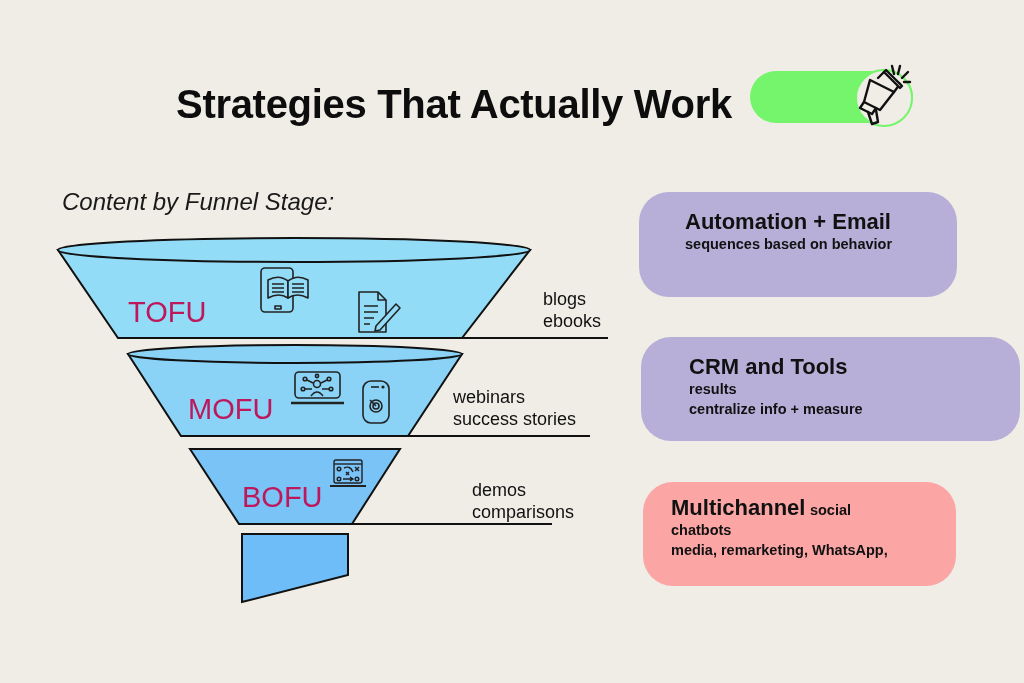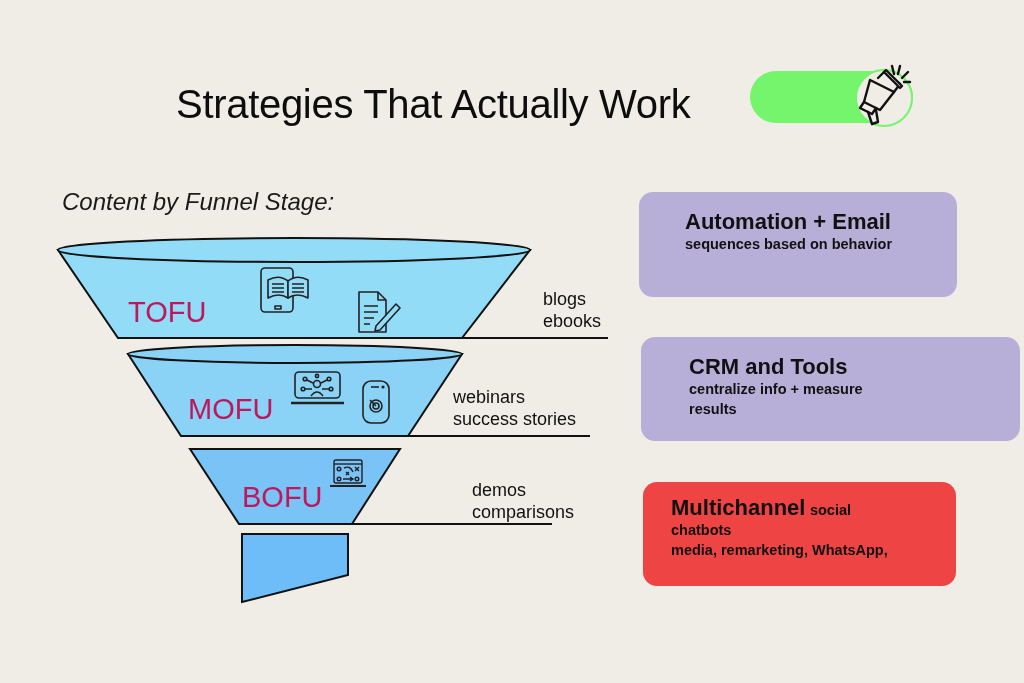--- a/index.html
+++ b/index.html
@@ -1,26 +1,26 @@
 <!DOCTYPE html>
 <html><head>
 <meta charset="utf-8">
 <style>
   html, body { margin:0; padding:0; }
   body { width:1024px; height:683px; background:#f0ede6; position:relative; overflow:hidden;
          font-family:"Liberation Sans", sans-serif; color:#111; }
-  .title { position:absolute; left:176px; top:82px; font-size:40px; font-weight:400; letter-spacing:-0.3px; color:#0d0d0d; white-space:nowrap; }
+  .title { position:absolute; left:176px; top:82px; font-size:40px; font-weight:700; letter-spacing:-0.3px; color:#0d0d0d; white-space:nowrap; }
   .pill { position:absolute; left:750px; top:71px; width:163px; height:52px; border-radius:26px; background:#74f56c; }
   .pill-knob { position:absolute; left:855px; top:69px; width:58px; height:58px; border-radius:50%; background:#f0ede6; border:2px solid #74f56c; box-sizing:border-box; }
   .megaphone { position:absolute; left:850px; top:62px; width:70px; height:66px; }
   .subtitle { position:absolute; left:62px; top:188px; font-size:24px; font-style:italic; color:#1a1a1a; white-space:nowrap; }
   svg.funnel { position:absolute; left:0; top:0; width:1024px; height:683px; }
   .stage-label { position:absolute; font-size:29px; color:#be185d; white-space:nowrap; }
   .stage-items { position:absolute; font-size:18px; line-height:22px; color:#111; white-space:nowrap; }
-  .card { position:absolute; background:#b7afd8; border-radius:14px; box-sizing:border-box; }
+  .card { position:absolute; background:#b7afd8; border-radius:30px; box-sizing:border-box; }
   .card .txt { position:absolute; font-weight:700; color:#111; }
   .card .big { font-size:22px; line-height:24px; }
   .card .small { font-size:14.5px; line-height:20px; }
 </style>
 </head>
 <body>
 
 <div class="title">Strategies That Actually Work</div>
 <div class="pill" style="background: rgb(116, 245, 108);"></div>
 <div class="pill-knob" style="border-color: rgb(116, 245, 108);"></div>
@@ -128,24 +128,24 @@
 <div class="card" style="left: 639px; top: 192px; width: 318px; height: 105px; background: rgb(183, 175, 216);">
   <div class="txt" style="left:46px; top:18px; width:270px;">
     <div class="big">Automation + Email</div>
     <div class="small">sequences based on behavior</div>
   </div>
 </div>
 
 <div class="card" style="left: 641px; top: 337px; width: 379px; height: 104px; background: rgb(183, 175, 216);">
   <div class="txt" style="left:48px; top:18px; width:260px;">
     <div class="big">CRM and Tools</div>
+    <div class="small">results</div>
     <div class="small">centralize info + measure</div>
-    <div class="small">results</div>
   </div>
 </div>
 
-<div class="card" style="left: 643px; top: 482px; width: 313px; height: 104px; background: #ef4444;">
+<div class="card" style="left: 643px; top: 482px; width: 313px; height: 104px; background: #fca5a5;">
   <div class="txt" style="left:28px; top:14px; width:280px;">
     <div><span class="big">Multichannel</span> <span class="small">social</span></div>
     <div class="small">chatbots</div>
     <div class="small">media, remarketing, WhatsApp,</div>
   </div>
 </div>
 
 </body></html>

